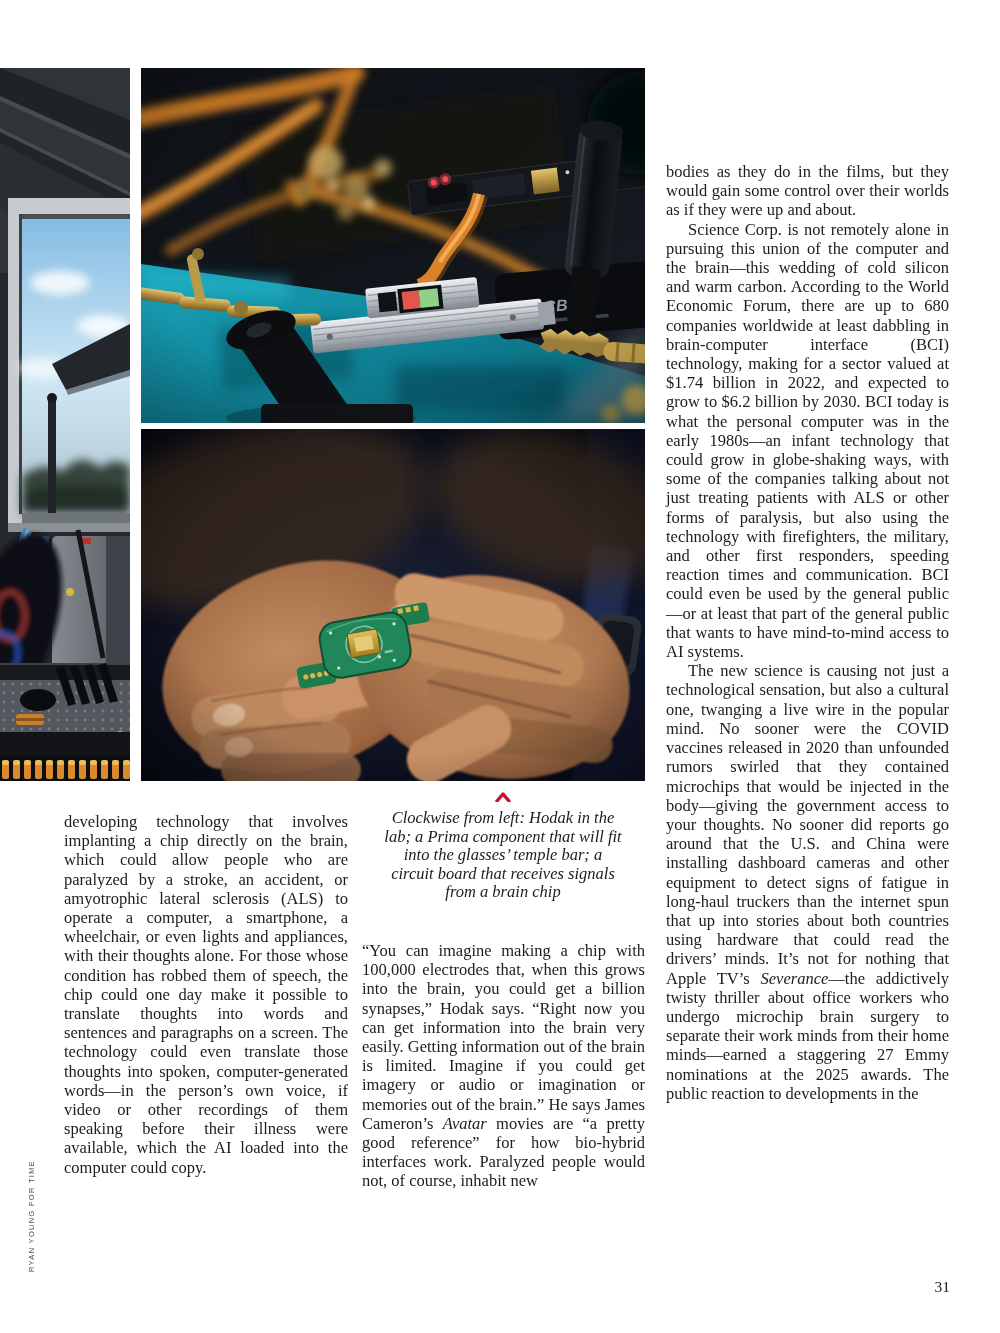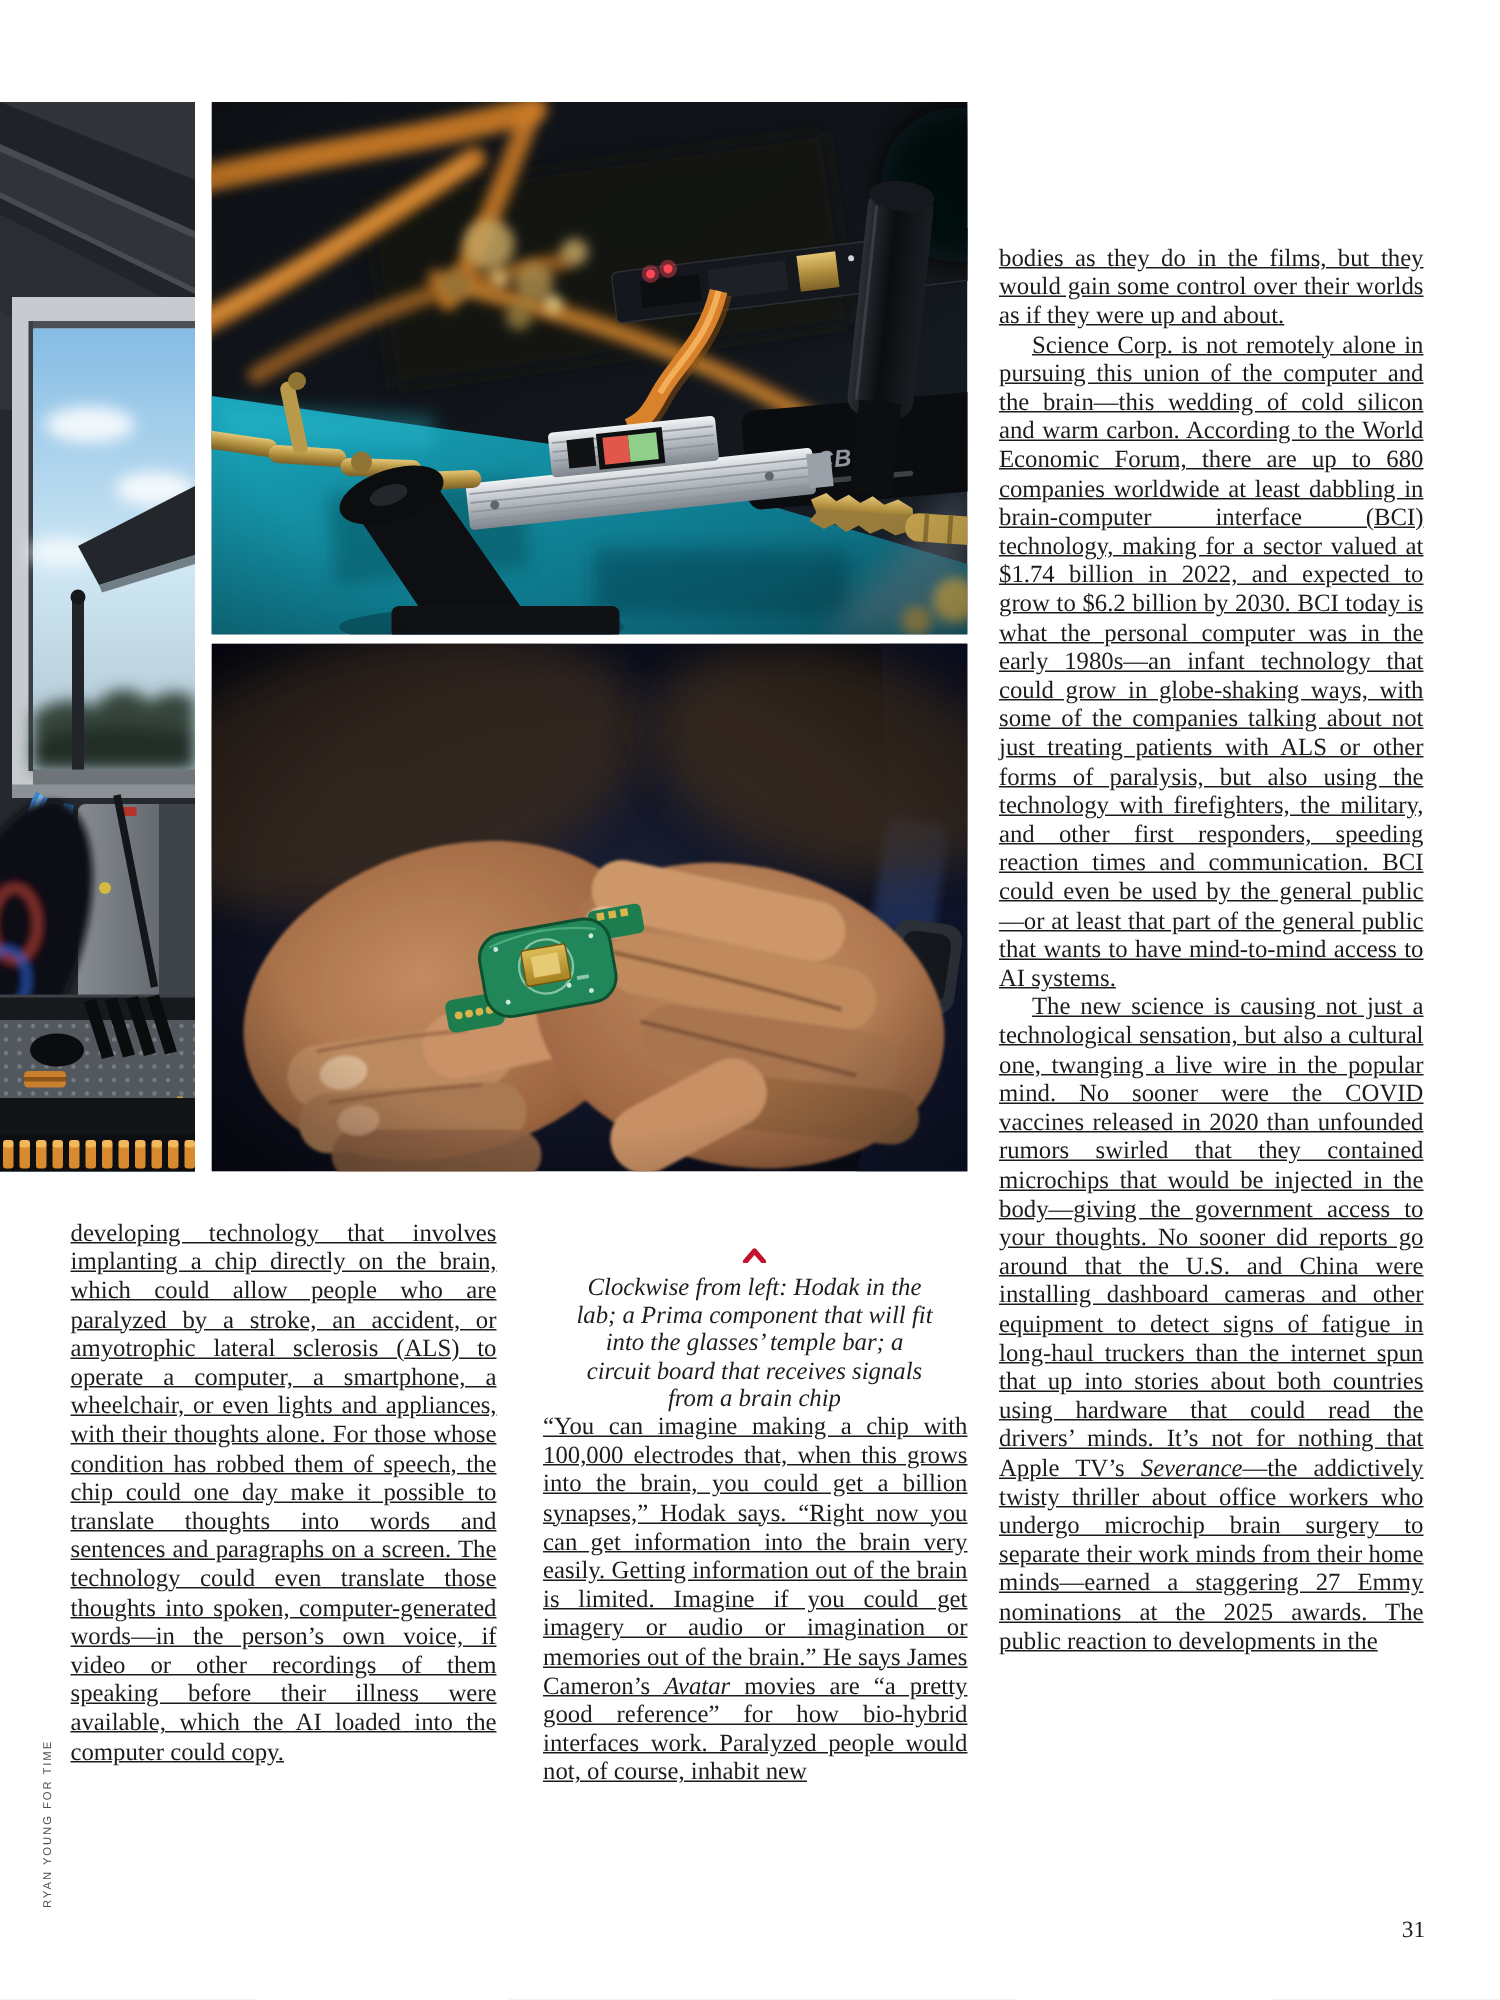--- a/index.html
+++ b/index.html
@@ -2,27 +2,27 @@
 <html><head>
 <meta charset="utf-8">
 <style>
   html,body{margin:0;padding:0;background:#e8e8e8;}
   .page{position:relative;width:1000px;height:1333px;background:#ffffff;margin:0 auto;
         font-family:"Liberation Serif","DejaVu Serif",serif;color:#1c1c1c;overflow:hidden;}
   .ph{position:absolute;display:block;}
   .ph-left{left:0;top:68px;}
   .ph-top{left:141px;top:68px;}
   .ph-hands{left:141px;top:429px;}
-  .col{position:absolute;font-size:16.5px;line-height:19.2px;text-align:justify;color:#1c1c1c;text-decoration:underline;}
+  .col{position:absolute;font-size:16.5px;line-height:19.2px;text-align:justify;color:#1c1c1c;}
   .col p{margin:0;text-indent:22px;}
   .col p:first-child{text-indent:0;}
-  .col1{left:47px;top:812px;width:284px;}
+  .col1{left:64px;top:812px;width:284px;}
   .col2{left:362px;top:941px;width:283px;}
   .col3{left:666px;top:162px;width:283px;}
-  .caption{position:absolute;left:383px;top:832px;width:240px;text-align:center;}
+  .caption{position:absolute;left:383px;top:792px;width:240px;text-align:center;}
   .caption .caret{display:block;margin:0 auto 7px auto;}
   .caption-text{font-style:italic;font-size:16.5px;line-height:18.6px;color:#1d1d1d;}
   .credit{position:absolute;left:27px;top:1272px;width:90px;height:12px;
           transform:rotate(-90deg);transform-origin:0 0;
           font-family:"Liberation Sans","DejaVu Sans",sans-serif;font-size:7.5px;
           letter-spacing:1.3px;color:#4d4d4d;white-space:nowrap;}
   .pagenum{position:absolute;left:926px;top:1278px;width:24px;text-align:right;
            font-size:15.5px;color:#1c1c1c;}
 </style>
 </head>

